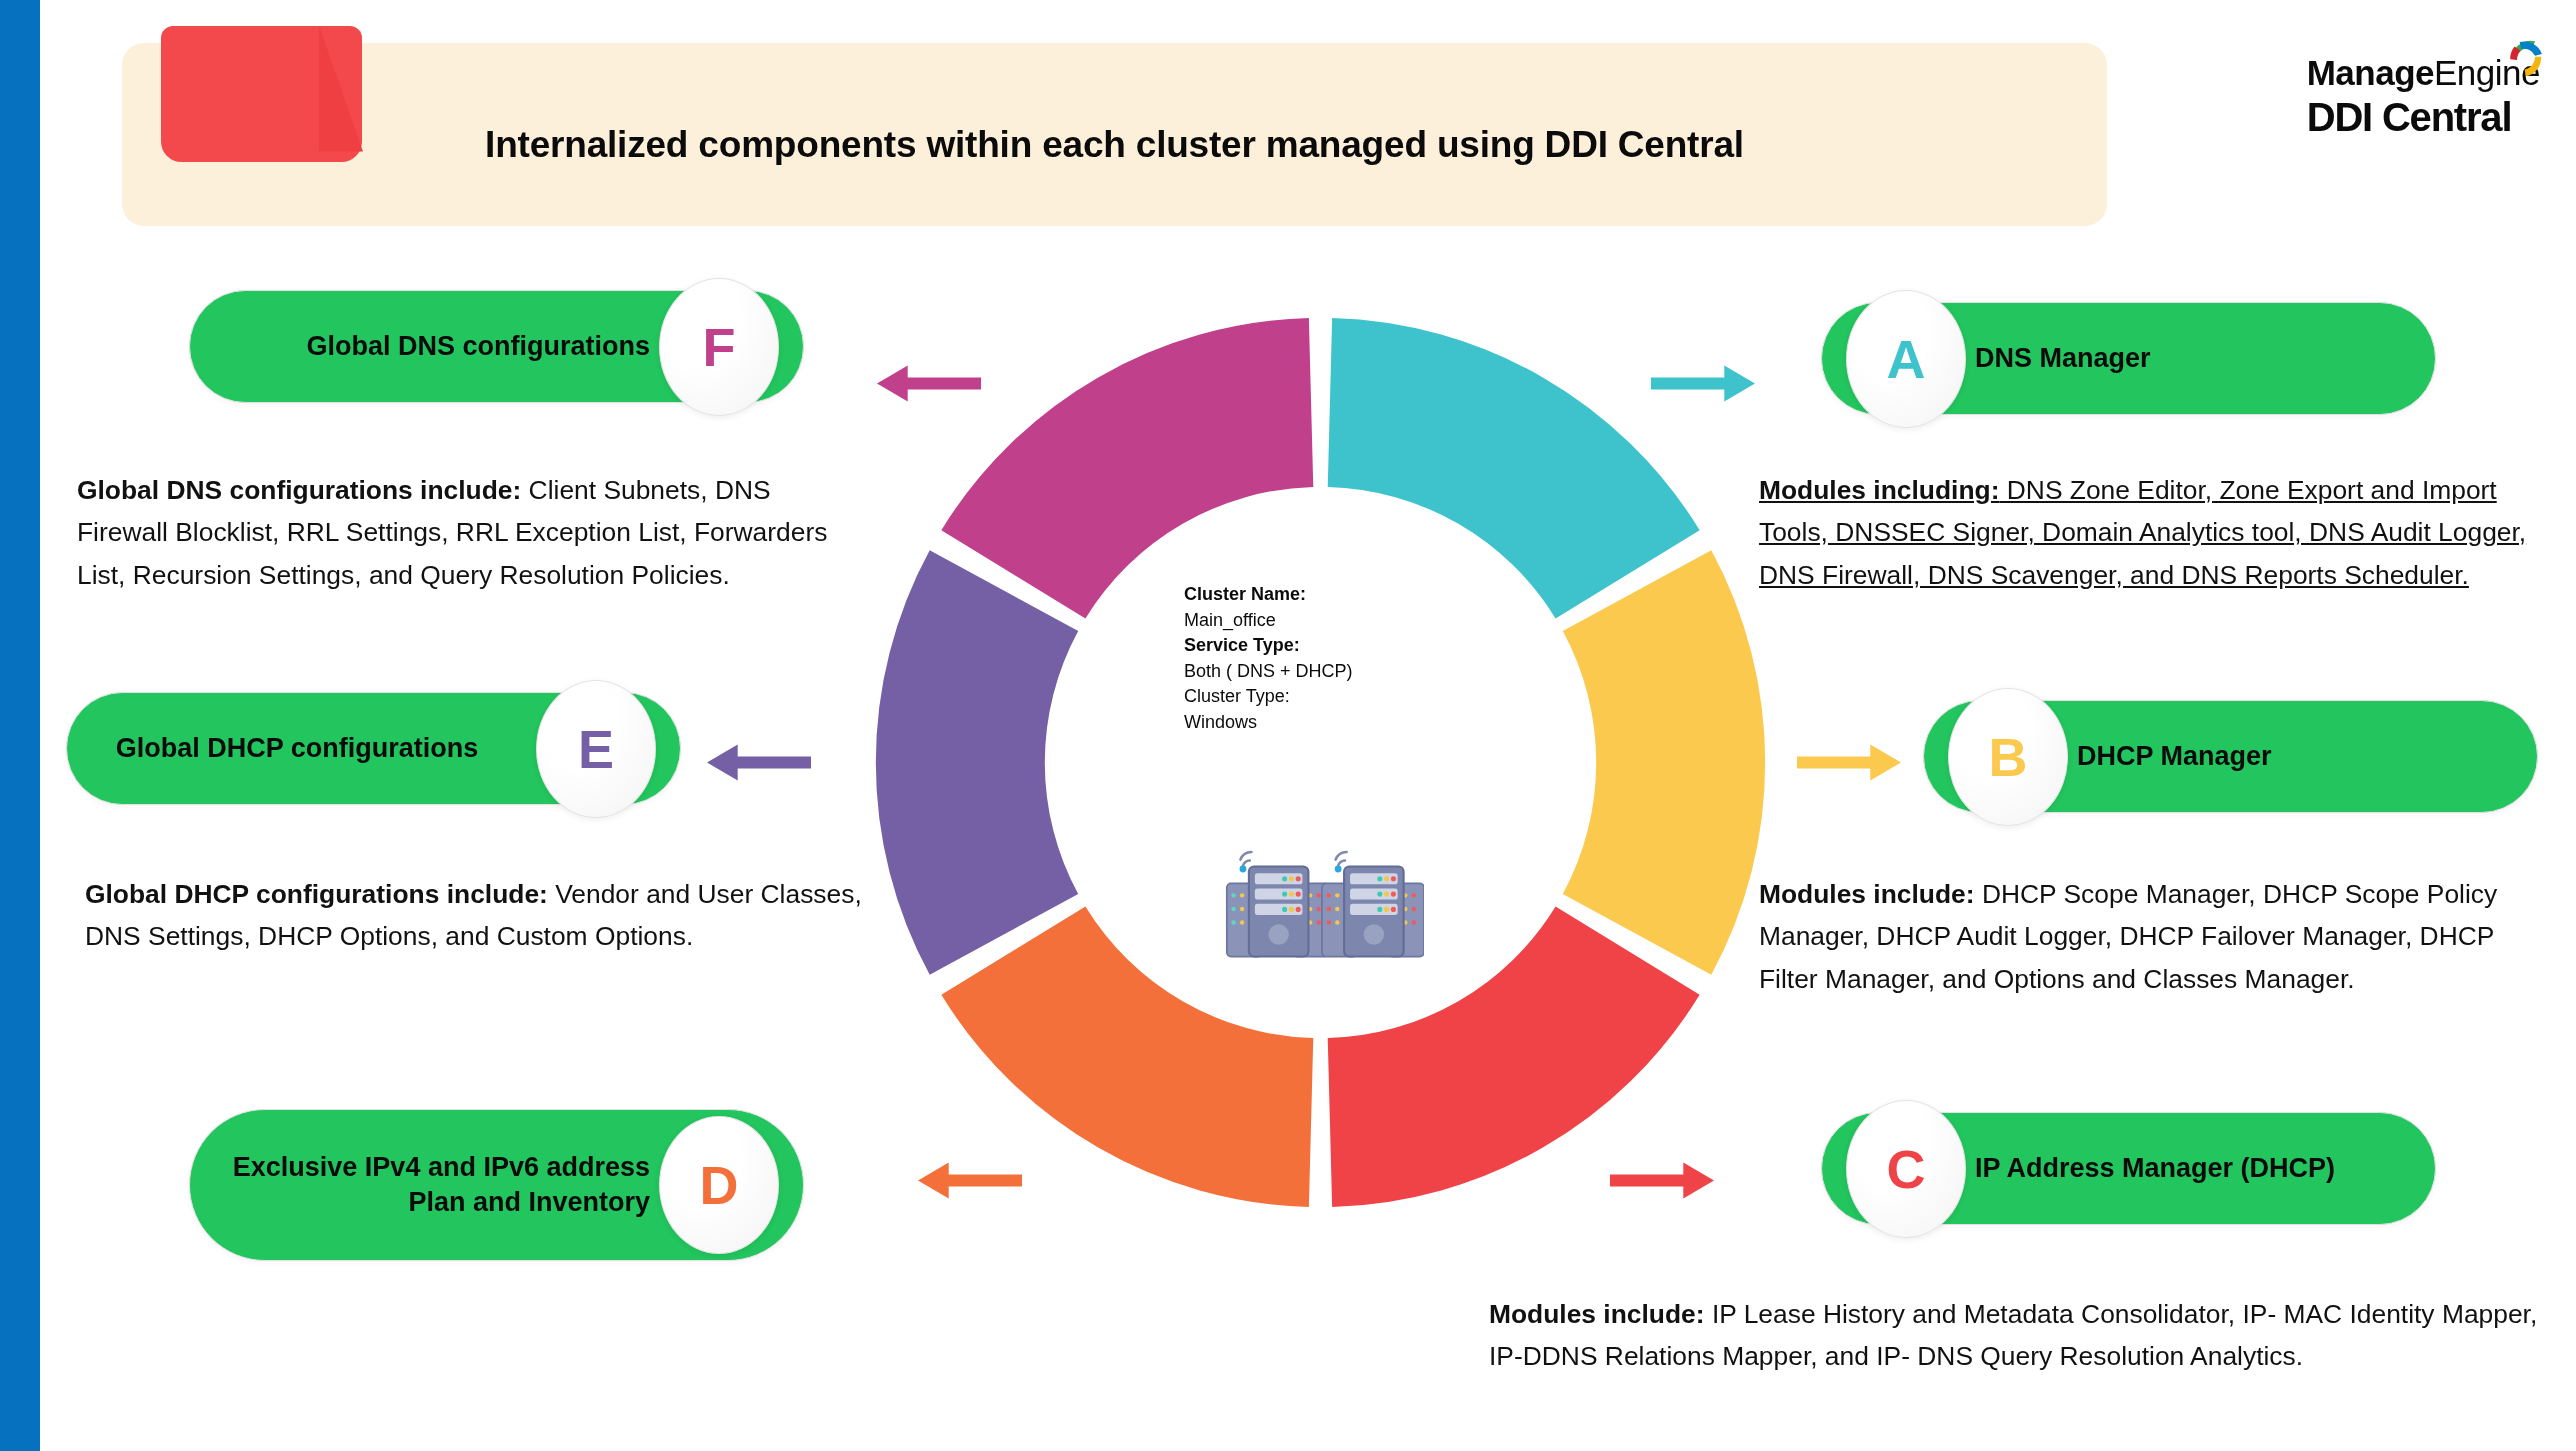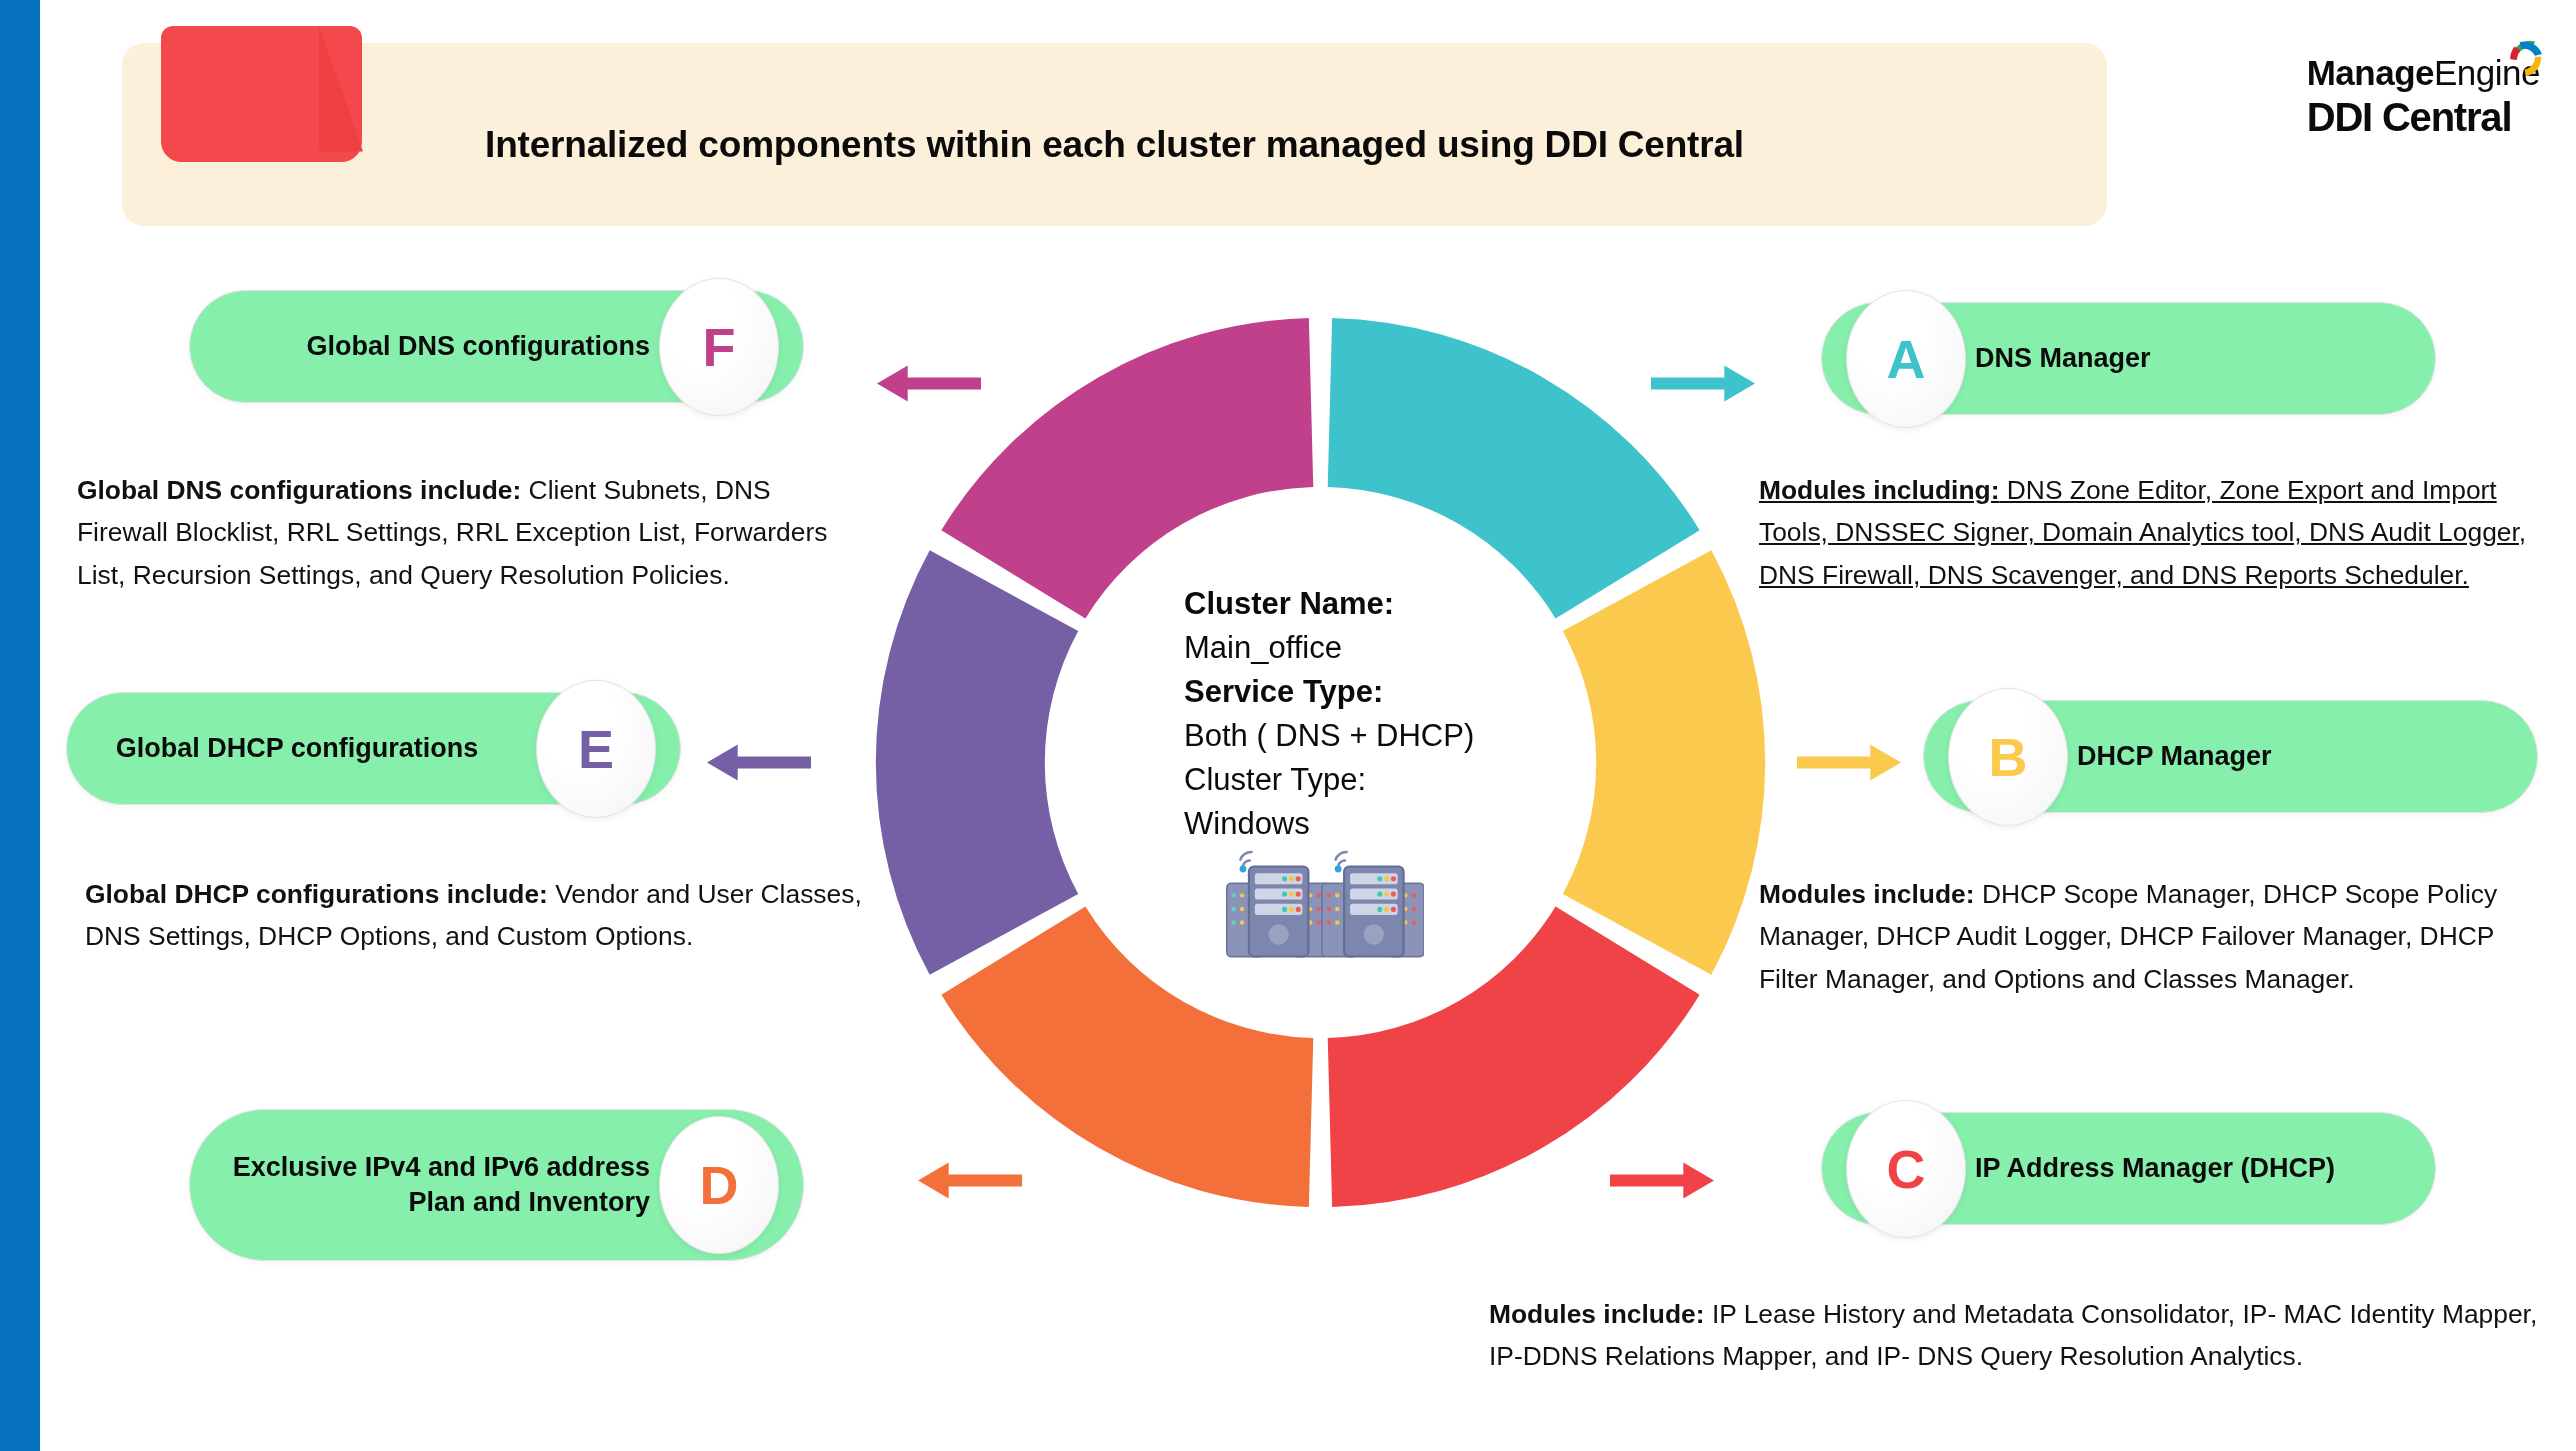--- a/index.html
+++ b/index.html
@@ -73,33 +73,33 @@
   #donut-wrap {
     position: absolute; left: 869px; top: 311px;
     width: 903px; height: 903px;
   }
   #donut-wrap svg { display: block; }
 
   
   #donut-center-text {
     position: absolute; left: 1184px; top: 582px;
     width: 341px;
-    font-size: 31px; line-height: 1.42;
+    font-size: 18px; line-height: 1.42;
     color: #0b0b0b;
   }
   #donut-center-text b { font-weight: bold; }
   #server-icon {
     position: absolute; left: 1220px; top: 839px;
     width: 204px; height: 128px;
   }
 
   
   .pill {
     position: absolute;
-    background: #86efac;
+    background: #22c55e;
     border: 1.7px solid #e2e2e2;
     border-radius: 77px;
     box-sizing: border-box;
     display: flex; align-items: center;
     box-shadow: 0 1.7px 6px rgba(0,0,0,0.045);
   }
   .pill-title {
     font-size: 27px; font-weight: bold;
     line-height: 1.28; color: #0b0b0b;
   }

